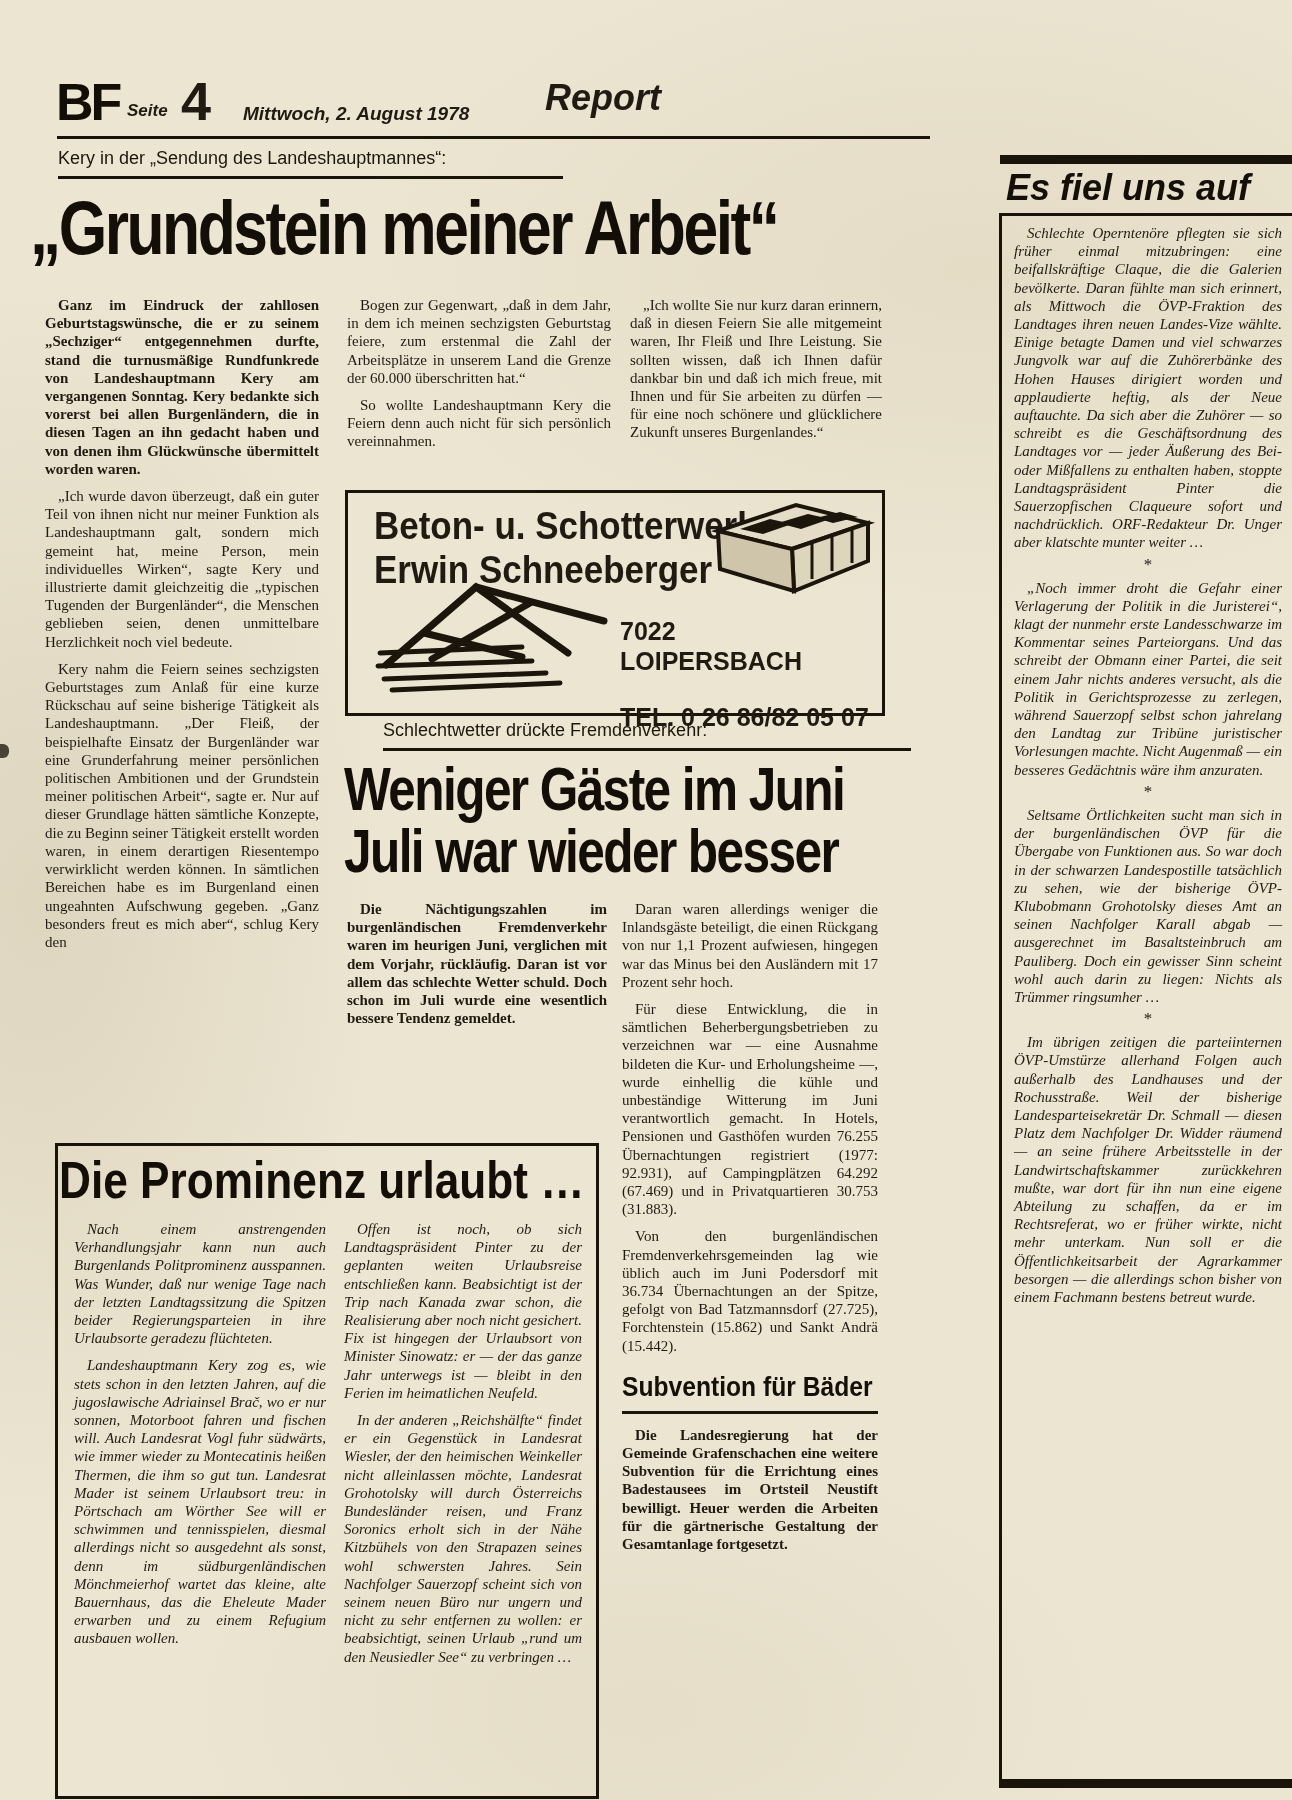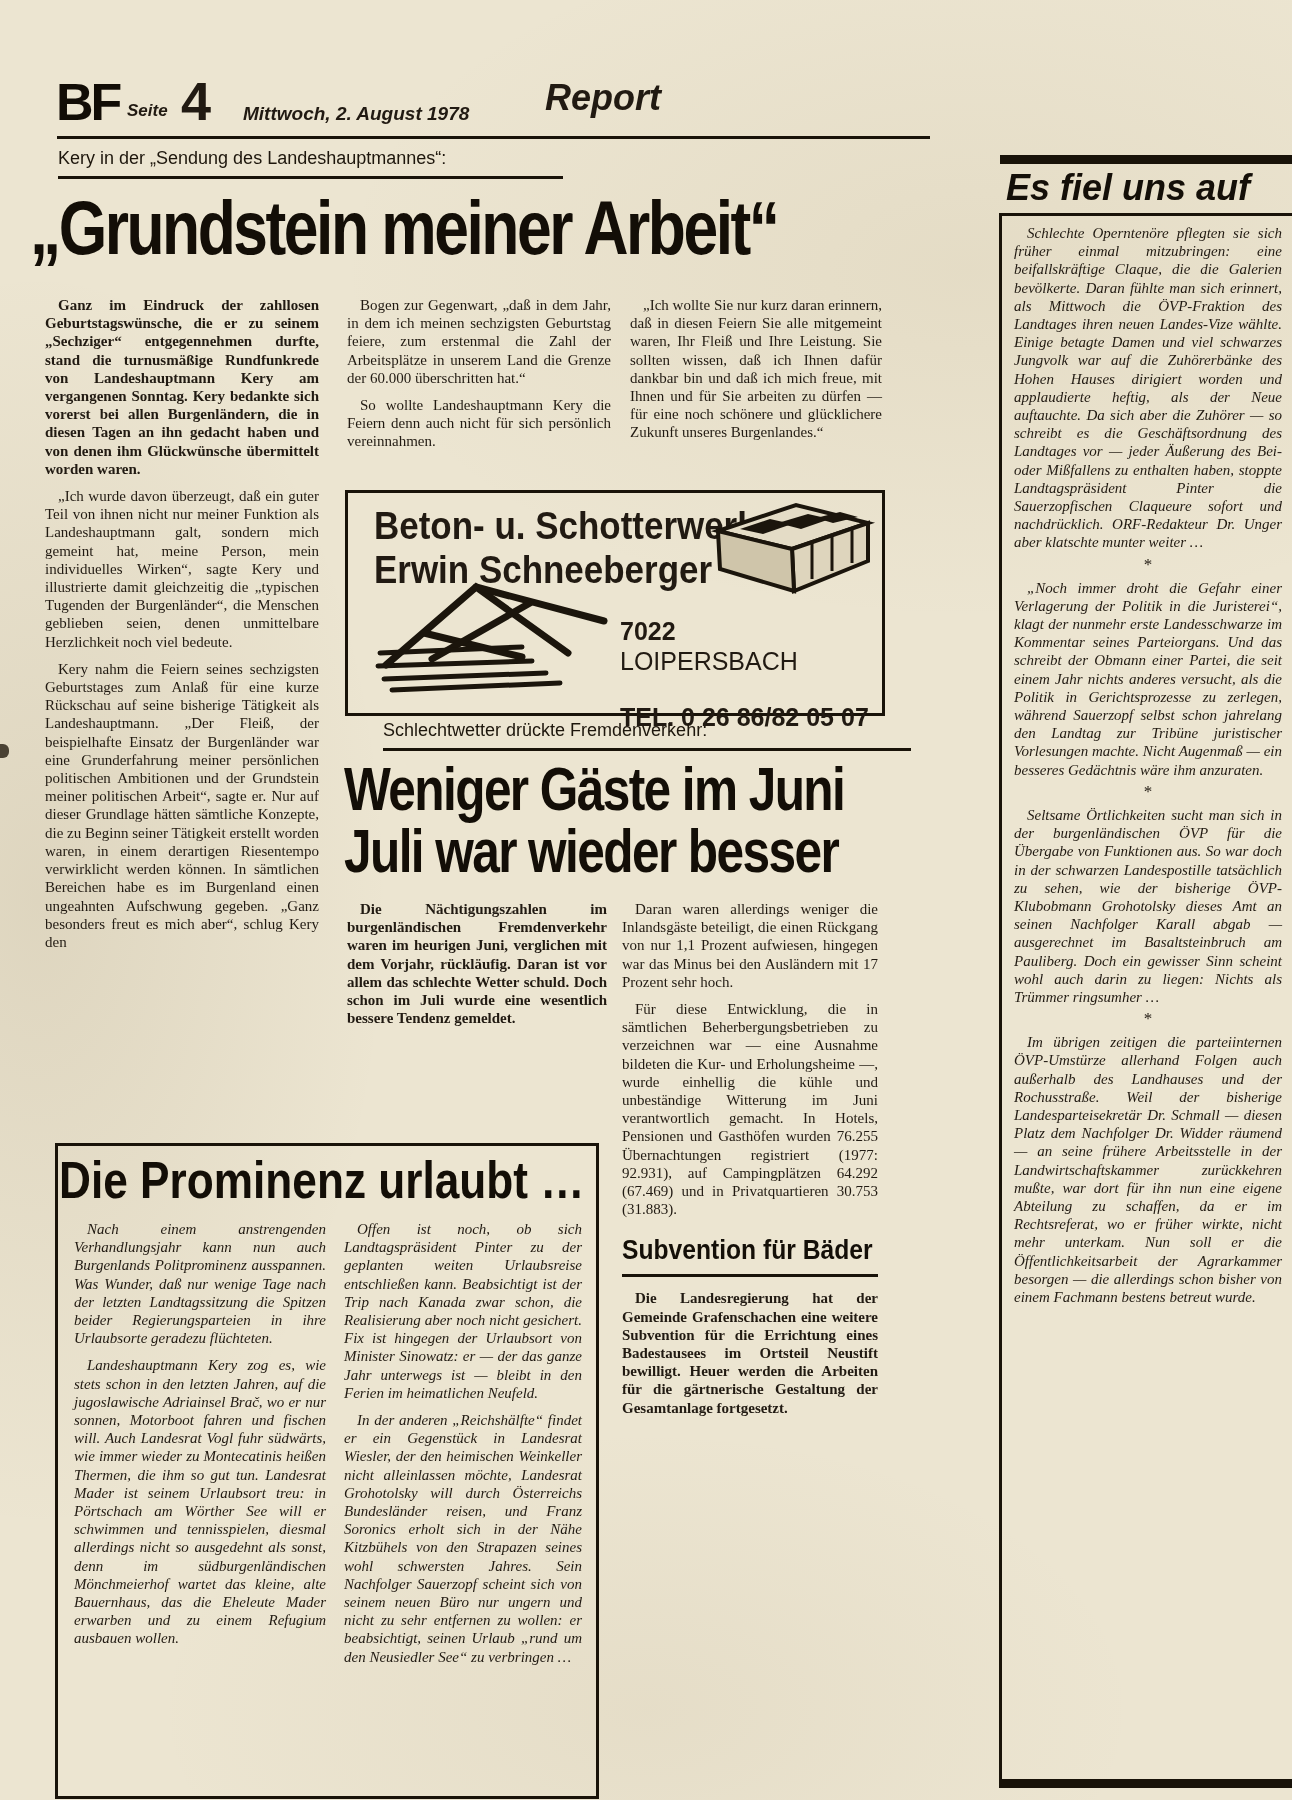--- a/index.html
+++ b/index.html
@@ -60,21 +60,21 @@
   }
   .subhead .cond { transform:scaleX(0.88); }
 
   
   .adbox { left:345px; top:490px; width:534px; height:220px; border:3px solid #191309; }
   .ad-line1 { left:26px; top:12px; font-size:38px; font-weight:bold; }
   .ad-line2 { left:26px; top:56px; font-size:38px; font-weight:bold; }
   .ad-line1 .cond, .ad-line2 .cond { transform:scaleX(0.92); }
   .ad-truss { left:24px; top:76px; }
   .ad-post  { left:272px; top:124px; font-size:25px; font-weight:bold; }
-  .ad-city  { left:272px; top:154px; font-size:25px; font-weight:normal; }
+  .ad-city  { left:272px; top:154px; font-size:25px; font-weight:bold; }
   .ad-tel   { left:272px; top:186px; font-size:25px; font-weight:bold; white-space:nowrap;margin-top:24px; }
   .ad-block { left:352px; top:4px; }
 
   
   .celebbox { left:55px; top:1143px; width:538px; height:650px; border:3px solid #191309; overflow:hidden; }
   .celeb-hl { left:1px; top:4px; font-size:52px; }
   .celeb-hl .cond { transform:scaleX(0.85); }
   .celeb-c1 { left:16px;  top:74px; width:252px; }
   .celeb-c2 { left:286px; top:74px; width:238px; }
 
@@ -164,20 +164,21 @@
     <h2 class="abs hl hl2" style="margin:0;">
       <span class="cond">Weniger Gäste im Juni</span><br>
       <span class="cond">Juli war wieder besser</span>
     </h2>
     <div class="abs body t-col1">
       <p class="lede">Die Nächtigungszahlen im burgenländischen Fremdenverkehr waren im heurigen Juni, verglichen mit dem Vorjahr, rückläufig. Daran ist vor allem das schlechte Wetter schuld. Doch schon im Juli wurde eine wesentlich bessere Tendenz gemeldet.</p>
     </div>
     <div class="abs body t-col2">
       <p>Daran waren allerdings weniger die Inlandsgäste beteiligt, die einen Rückgang von nur 1,1 Prozent aufwiesen, hingegen war das Minus bei den Ausländern mit 17 Prozent sehr hoch.</p>
       <p>Für diese Entwicklung, die in sämtlichen Beherbergungsbetrieben zu verzeichnen war — eine Ausnahme bildeten die Kur- und Erholungsheime —, wurde einhellig die kühle und unbeständige Witterung im Juni verantwortlich gemacht. In Hotels, Pensionen und Gasthöfen wurden 76.255 Übernachtungen registriert (1977: 92.931), auf Campingplätzen 64.292 (67.469) und in Privatquartieren 30.753 (31.883).</p>
+      <p>Von den burgenländischen Fremdenverkehrsgemeinden lag wie üblich auch im Juni Podersdorf mit 36.734 Übernachtungen an der Spitze, gefolgt von Bad Tatzmannsdorf (27.725), Forchtenstein (15.862) und Sankt Andrä (15.442).</p>
       <span class="subhead"><span class="cond">Subvention für Bäder</span></span>
       <p class="lede">Die Landesregierung hat der Gemeinde Grafenschachen eine weitere Subvention für die Errichtung eines Badestausees im Ortsteil Neustift bewilligt. Heuer werden die Arbeiten für die gärtnerische Gestaltung der Gesamtanlage fortgesetzt.</p>
     </div>
   </section>
 
   <section class="abs celebbox">
     <h2 class="abs hl celeb-hl" style="margin:0;"><span class="cond">Die Prominenz urlaubt …</span></h2>
     <div class="abs body ital celeb-c1">
       <p>Nach einem anstrengenden Verhandlungsjahr kann nun auch Burgenlands Politprominenz ausspannen. Was Wunder, daß nur wenige Tage nach der letzten Landtagssitzung die Spitzen beider Regierungsparteien in ihre Urlaubsorte geradezu flüchteten.</p>
       <p>Landeshauptmann Kery zog es, wie stets schon in den letzten Jahren, auf die jugoslawische Adriainsel Brač, wo er nur sonnen, Motorboot fahren und fischen will. Auch Landesrat Vogl fuhr südwärts, wie immer wieder zu Montecatinis heißen Thermen, die ihm so gut tun. Landesrat Mader ist seinem Urlaubsort treu: in Pörtschach am Wörther See will er schwimmen und tennisspielen, diesmal allerdings nicht so ausgedehnt als sonst, denn im südburgenländischen Mönchmeierhof wartet das kleine, alte Bauernhaus, das die Eheleute Mader erwarben und zu einem Refugium ausbauen wollen.</p>

